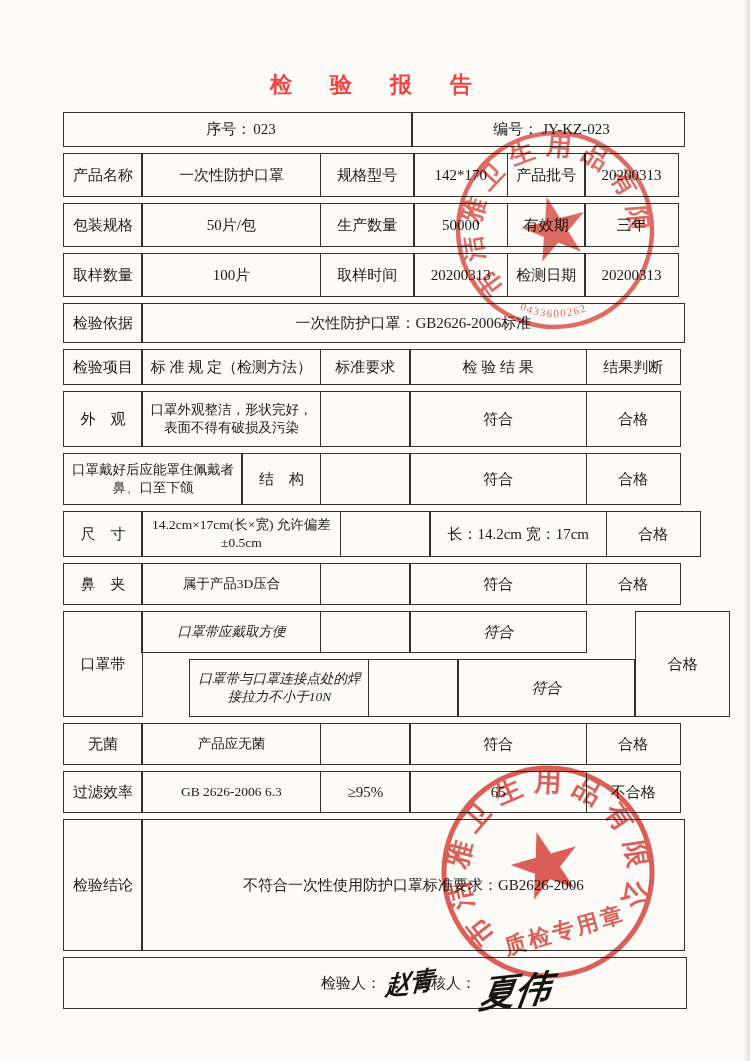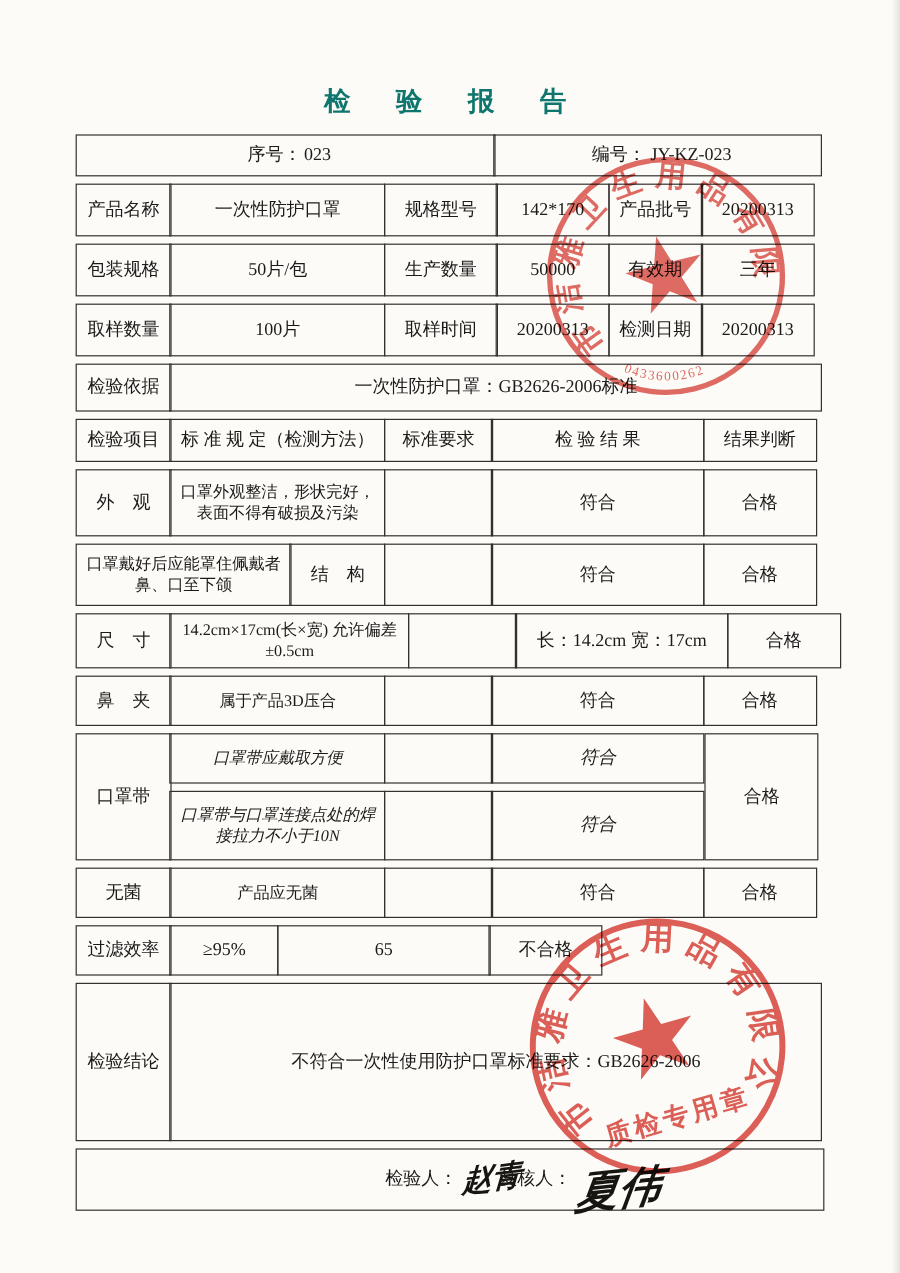--- a/index.html
+++ b/index.html
@@ -13,38 +13,38 @@
   }
   .page{position:absolute;inset:0;}
   .page::after{
     content:'';position:absolute;right:0;top:0;bottom:0;width:7px;
     background:linear-gradient(to right,rgba(0,0,0,0),rgba(0,0,0,.10));
     pointer-events:none;
   }
   .title{
     position:absolute;left:0;top:70px;width:100%;
     text-align:center;font-size:22px;font-weight:bold;
-    letter-spacing:8px;color:#0f766e;margin:0;
+    letter-spacing:8px;color:#ef4444;margin:0;
   }
   .tbl{position:absolute;left:63px;top:112px;width:624px;}
   .r{display:flex;margin-top:6px;}
   .r:first-child{margin-top:0;}
   .c{
     border:1.6px solid #34312d;
     box-sizing:border-box;
     display:flex;align-items:center;justify-content:center;
     text-align:center;padding:2px 6px;line-height:1.35;
     font-size:15px;background:transparent;flex:none;
   }
   .c + .c, .inner{margin-left:-1.6px;}
   .left{justify-content:center;text-align:left;padding-left:12px;}
   .sm{font-size:13.5px;}
   .inner{display:flex;flex-direction:column;flex:none;}
   .inner .r2{display:flex;font-style:italic;}
-  .inner .r2 + .r2{margin-top:6px;}
+  .inner .r2 + .r2{margin-top:6px;padding-left:48px;}
   .inner .r2 .c:first-child{margin-left:0;}
   .sig{
     display:inline-block;font-style:italic;font-weight:bold;
     font-size:25px;color:#17150f;margin-left:4px;
     transform:rotate(-7deg) skewX(-10deg);
   }
   .sig.big{
     font-size:36px;transform:rotate(-6deg) skewX(-14deg);
     position:relative;top:8px;
   }
@@ -166,20 +166,21 @@
     <div class="r" style="height:42px">
       <div class="c" style="width:80px">无菌</div>
       <div class="c sm" style="width:180px">产品应无菌</div>
       <div class="c" style="width:91px"></div>
       <div class="c" style="width:178px">符合</div>
       <div class="c" style="width:95px">合格</div>
     </div>
 
     <div class="r" style="height:42px">
       <div class="c" style="width:80px">过滤效率</div>
+      <div class="c sm" style="width:180px">GB 2626-2006 6.3</div>
       <div class="c" style="width:91px">≥95%</div>
       <div class="c" style="width:178px">65</div>
       <div class="c" style="width:95px">不合格</div>
     </div>
 
     <div class="r" style="height:132px">
       <div class="c" style="width:80px">检验结论</div>
       <div class="c" style="width:544px">不符合一次性使用防护口罩标准要求：GB2626-2006</div>
     </div>
 

